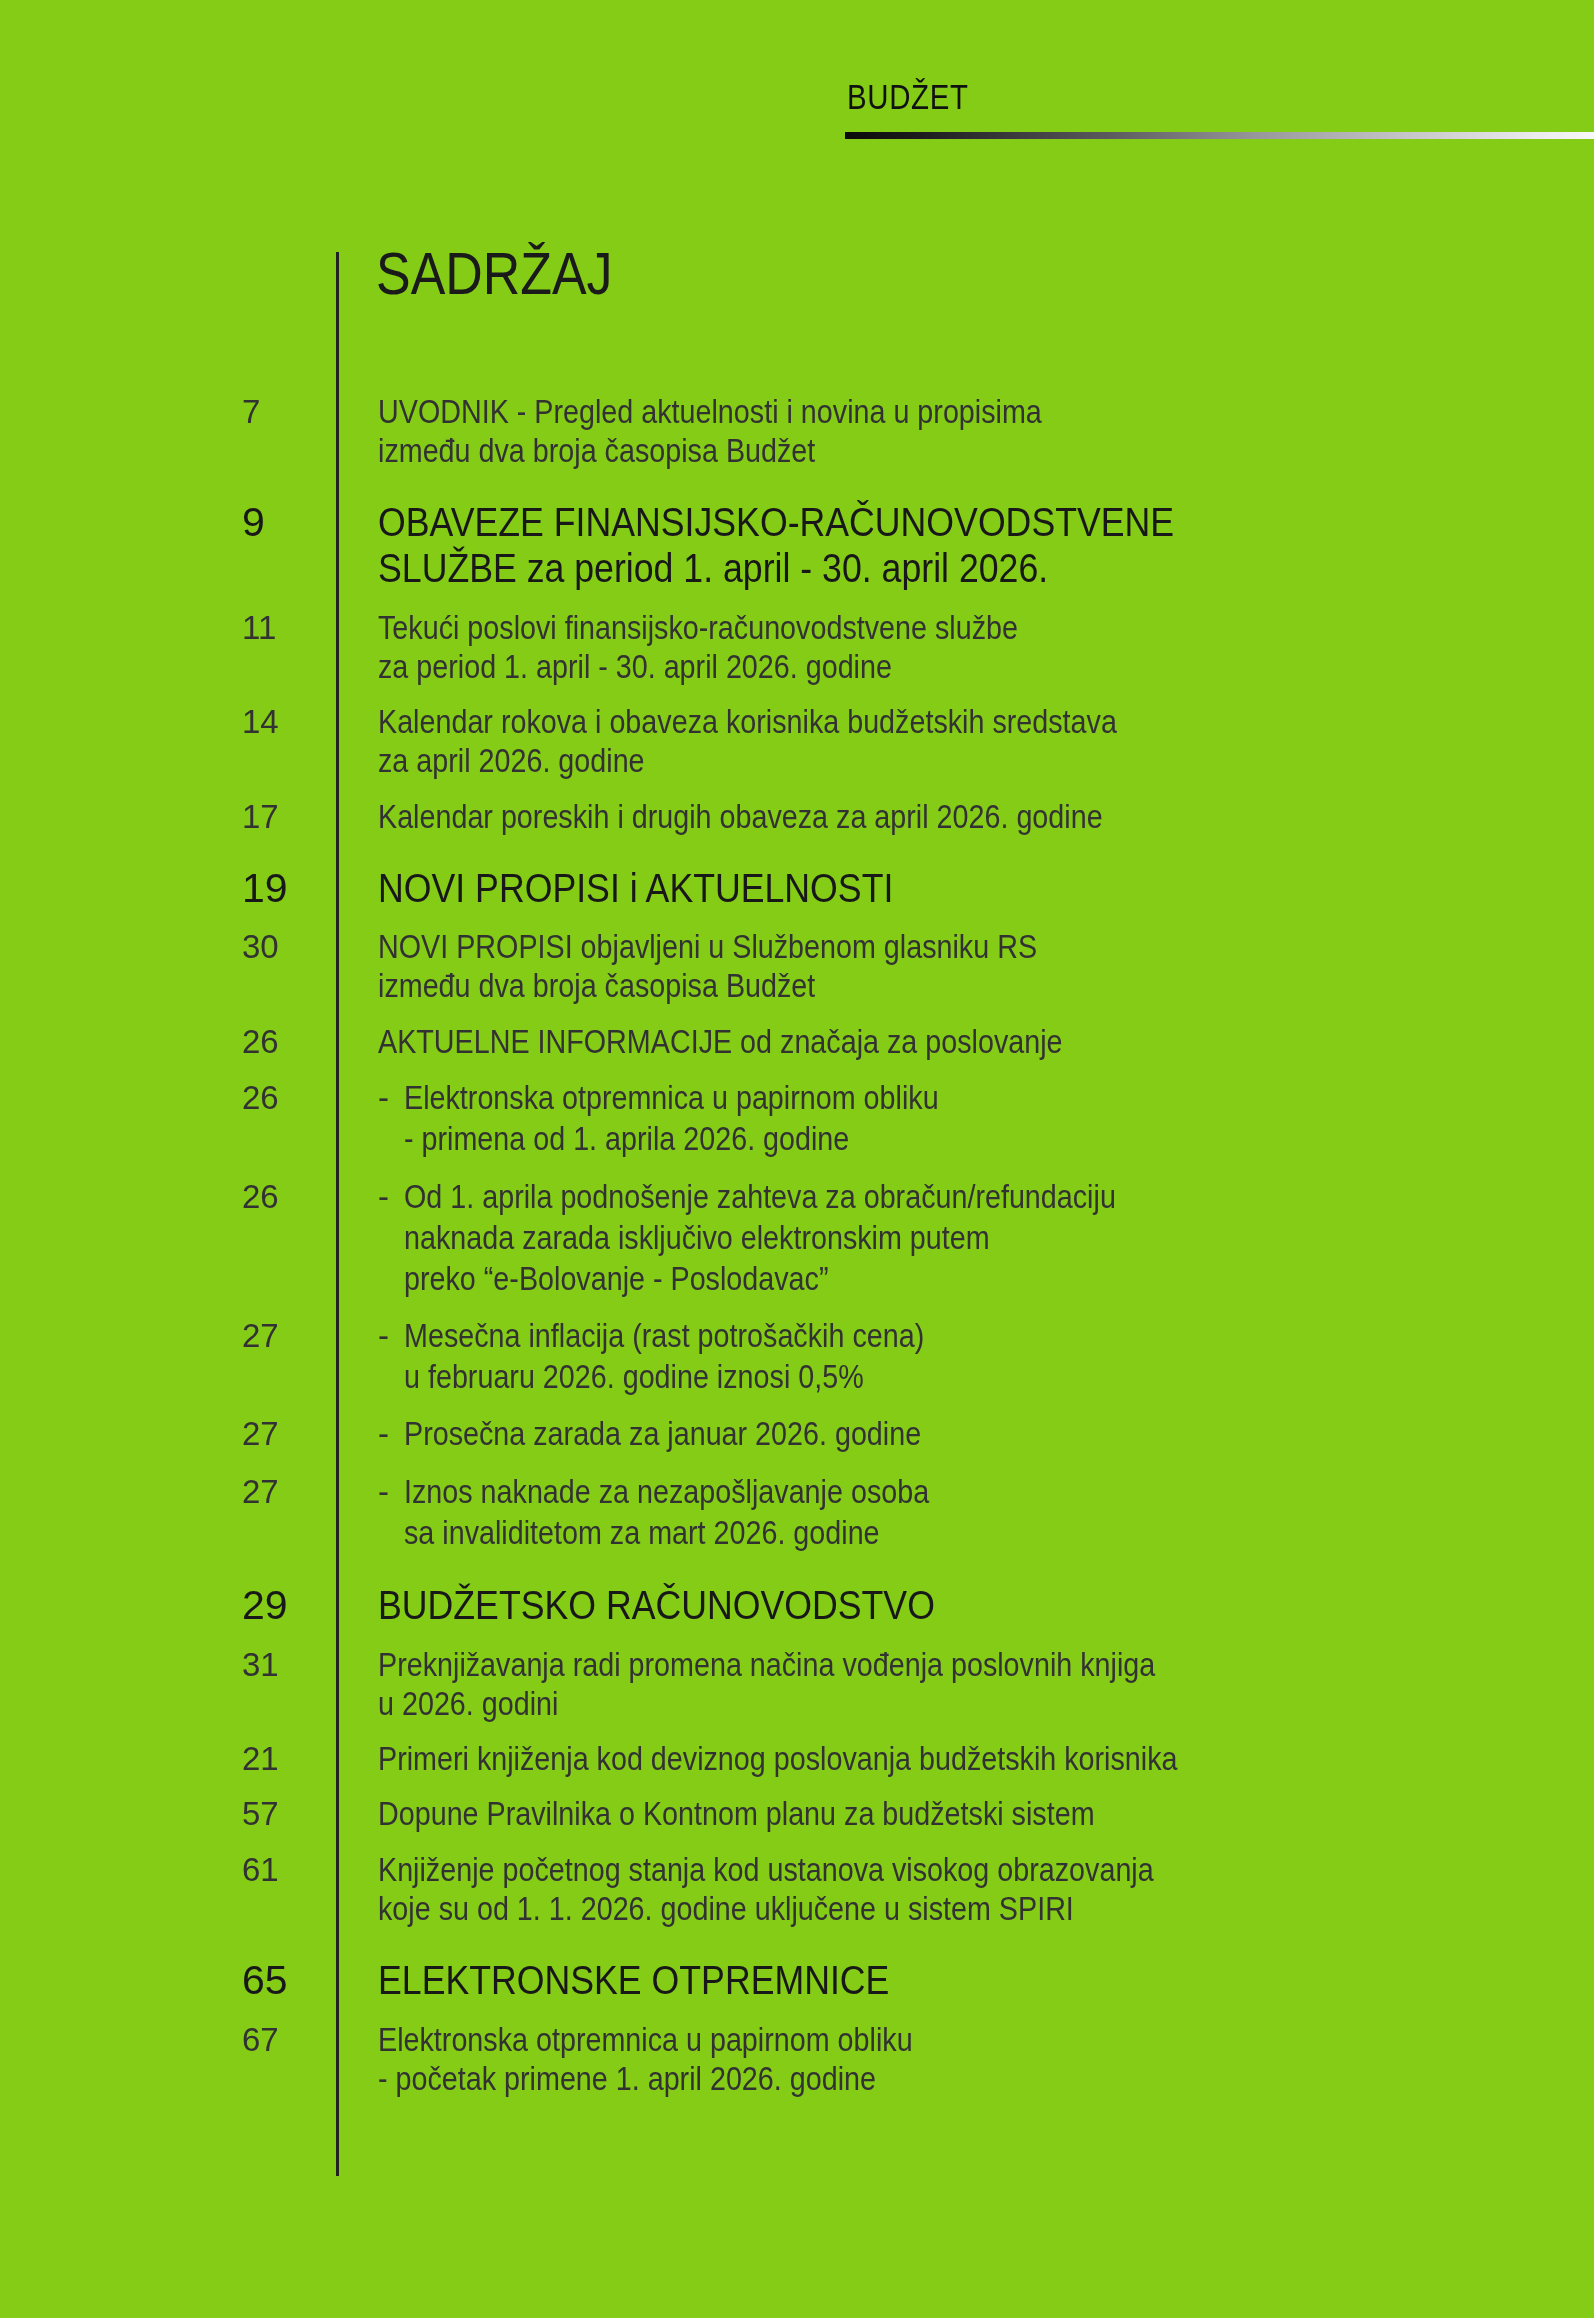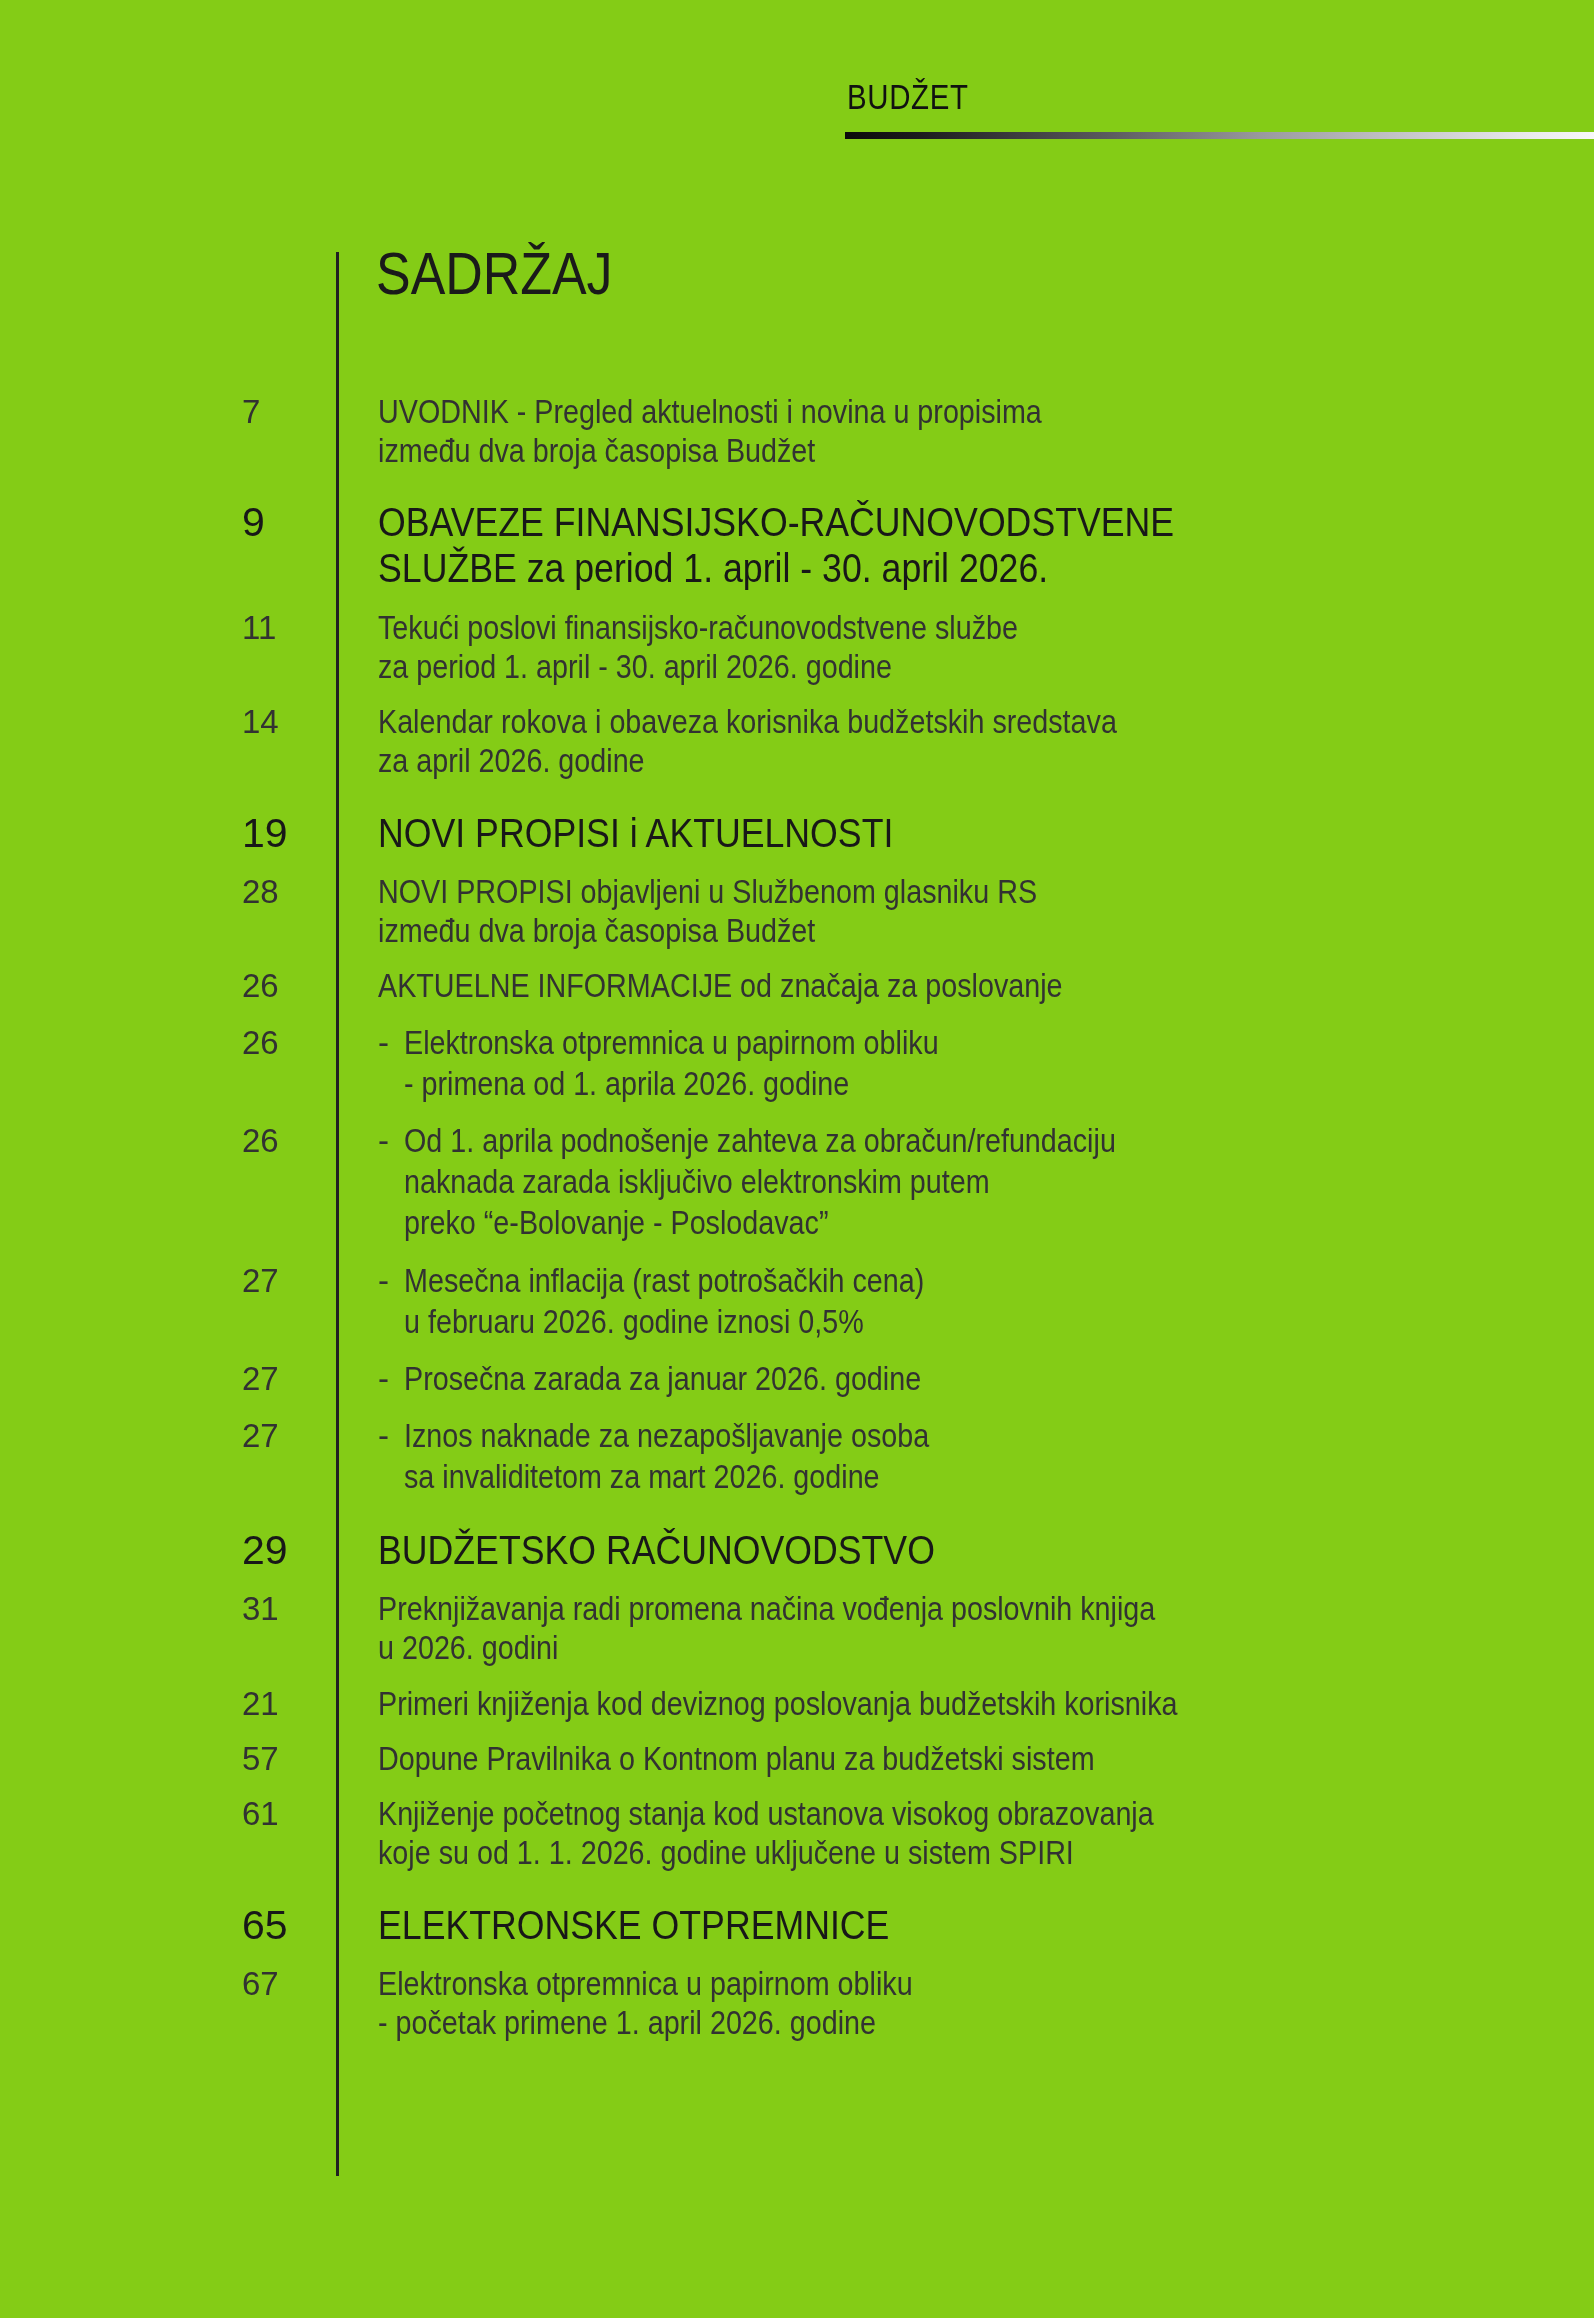--- a/index.html
+++ b/index.html
@@ -119,26 +119,30 @@
       <div class="entry item">
         <span class="num">11</span>
         <span class="text">Tekući poslovi finansijsko-računovodstvene službe
 za period 1. april - 30. april 2026. godine</span>
       </div>
       <div class="entry item">
         <span class="num">14</span>
         <span class="text">Kalendar rokova i obaveza korisnika budžetskih sredstava
 za april 2026. godine</span>
       </div>
+      <div class="entry item">
+        <span class="num">17</span>
+        <span class="text">Kalendar poreskih i drugih obaveza za april 2026. godine</span>
+      </div>
       <div class="entry section">
         <span class="num">19</span>
         <span class="text">NOVI PROPISI i AKTUELNOSTI</span>
       </div>
       <div class="entry item">
-        <span class="num">28</span>
+        <span class="num">30</span>
         <span class="text">NOVI PROPISI objavljeni u Službenom glasniku RS
 između dva broja časopisa Budžet</span>
       </div>
       <div class="entry item">
         <span class="num">26</span>
         <span class="text">AKTUELNE INFORMACIJE od značaja za poslovanje</span>
       </div>
       <div class="entry subitem">
         <span class="num">26</span>
         <span class="bullet">-</span>

